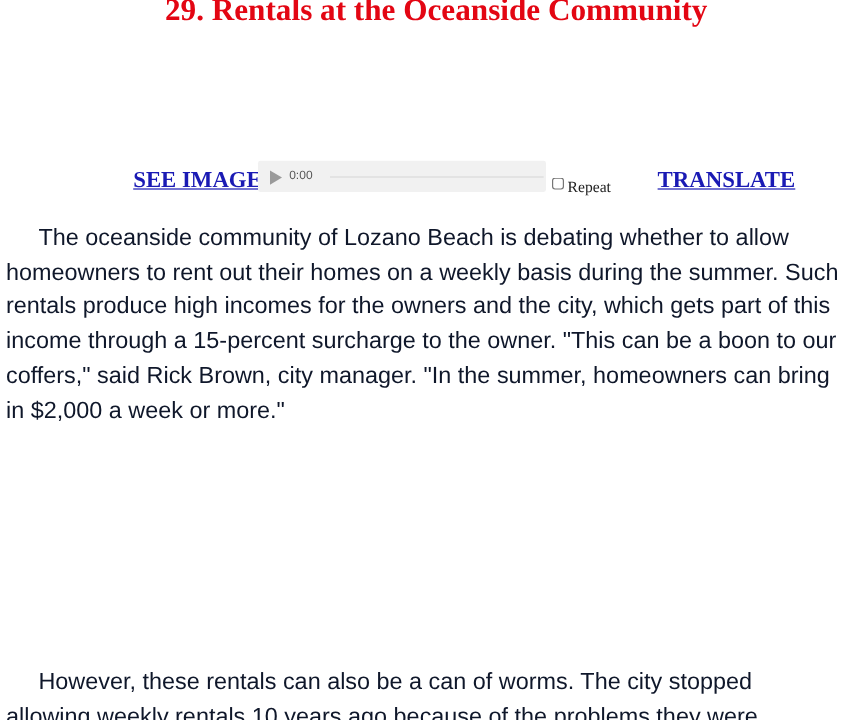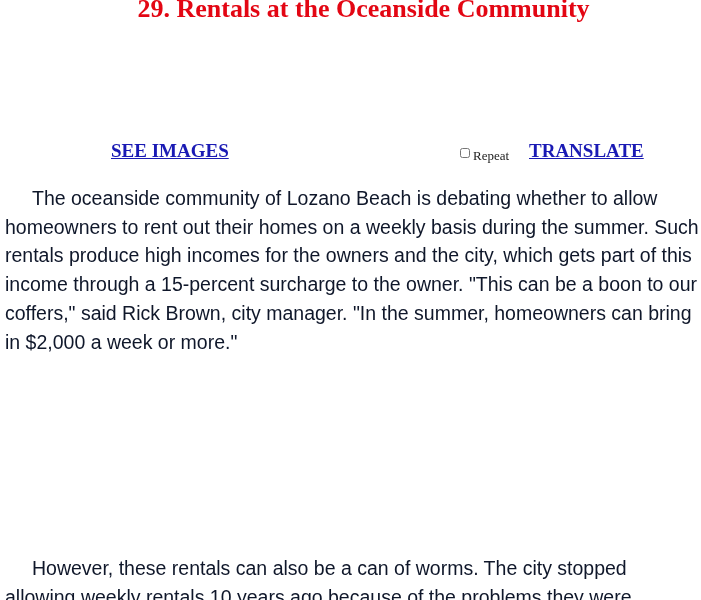--- a/index.html
+++ b/index.html
@@ -8,21 +8,21 @@
     position: absolute; left: 0; top: -6px; width: 727px; text-align: center;
     font-family: "Liberation Serif", serif; font-weight: bold; font-size: 26px;
     color: #e30613; margin: 0;
   }
   .controls { position: absolute; top: 134px; left: 0; width: 701px; height: 30px; }
   .link {
     position: absolute; font-family: "Liberation Serif", serif; font-weight: bold;
     font-size: 19px; color: #1a1ab4; text-decoration: underline; cursor: pointer;
   }
   .see-images { left: 111px; top: 6px; }
-  .translate { left: 529px; top: 6px; }
+  .translate { left: 548px; top: 6px; }
   .audio {
     position: absolute; left: 215px; top: 0; width: 240px; height: 26px;
     background: #f1f1f1; border-radius: 2px;
   }
   .play {
     position: absolute; left: 10px; top: 8px; width: 0; height: 0;
     border-top: 6px solid transparent; border-bottom: 6px solid transparent;
     border-left: 10px solid #9a9a9a;
   }
   .time {
@@ -43,20 +43,25 @@
   .p1 { top: 184px; }
   .p2 { top: 554px; }
 </style>
 </head>
 <body>
 
 <h1 class="title">29. Rentals at the Oceanside Community</h1>
 
 <div class="controls">
   <a class="link see-images">SEE IMAGES</a>
+  <div class="audio">
+    <span class="play"></span>
+    <span class="time">0:00</span>
+    <span class="track"></span>
+  </div>
   <label class="repeat">
     <input type="checkbox" style="">
     <span>Repeat</span>
   </label>
   <a class="link translate">TRANSLATE</a>
 </div>
 
 <p class="para p1">The oceanside community of Lozano Beach is debating whether to allow homeowners to rent out their homes on a weekly basis during the summer. Such rentals produce high incomes for the owners and the city, which gets part of this income through a 15-percent surcharge to the owner. "This can be a boon to our coffers," said Rick Brown, city manager. "In the summer, homeowners can bring in $2,000 a week or more."</p>
 <p class="para p2">However, these rentals can also be a can of worms. The city stopped allowing weekly rentals 10 years ago because of the problems they were generating. Two</p>
 

